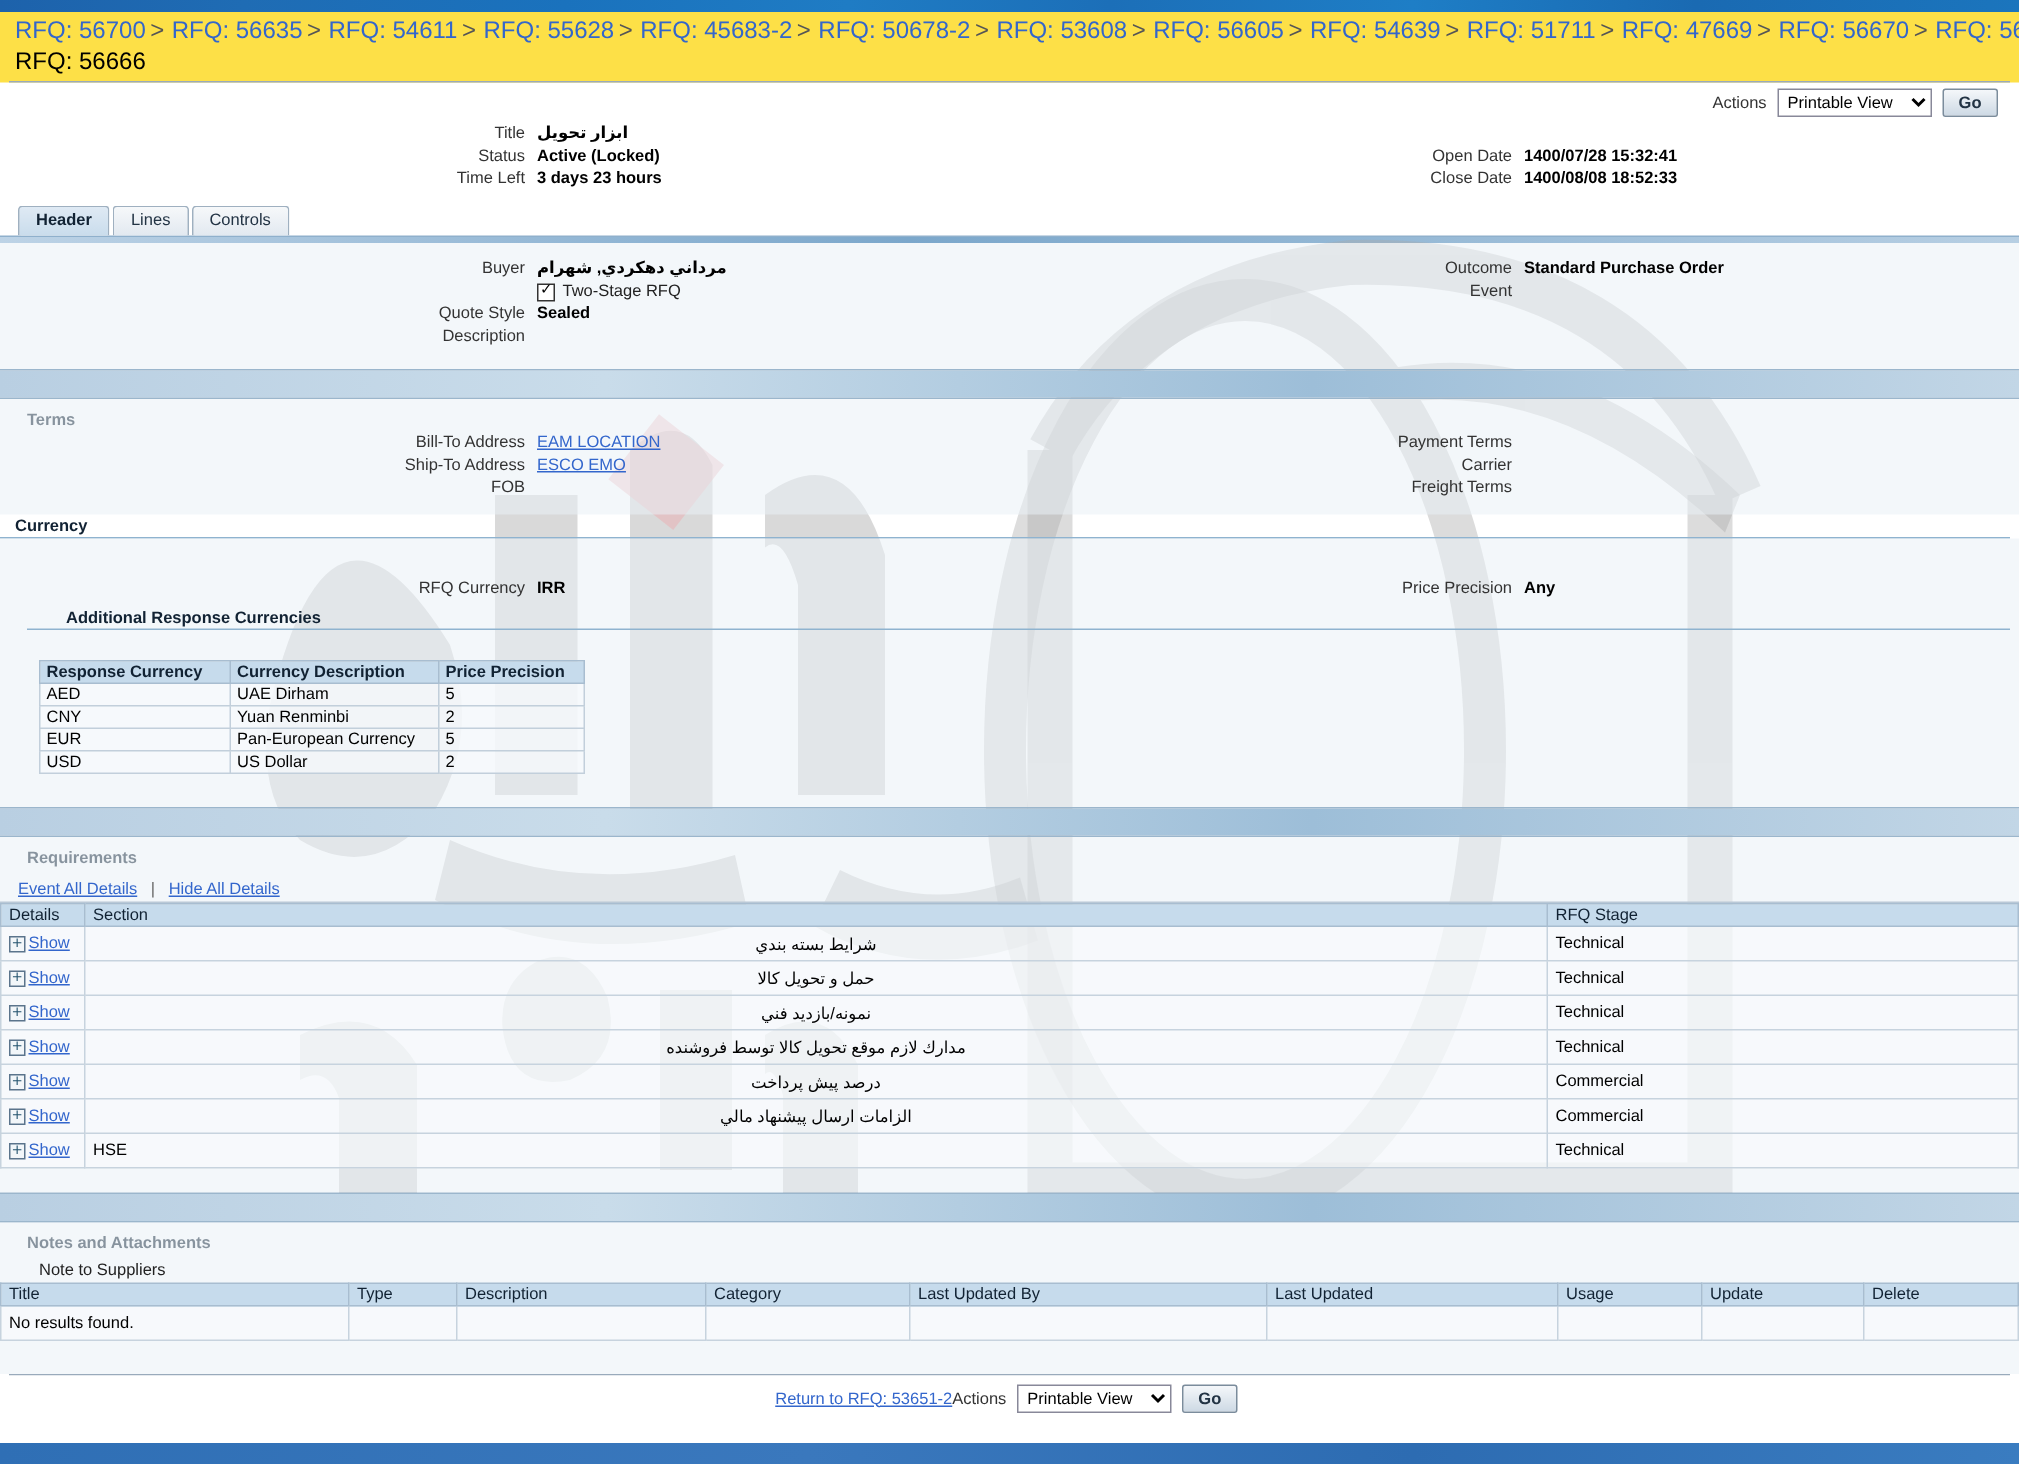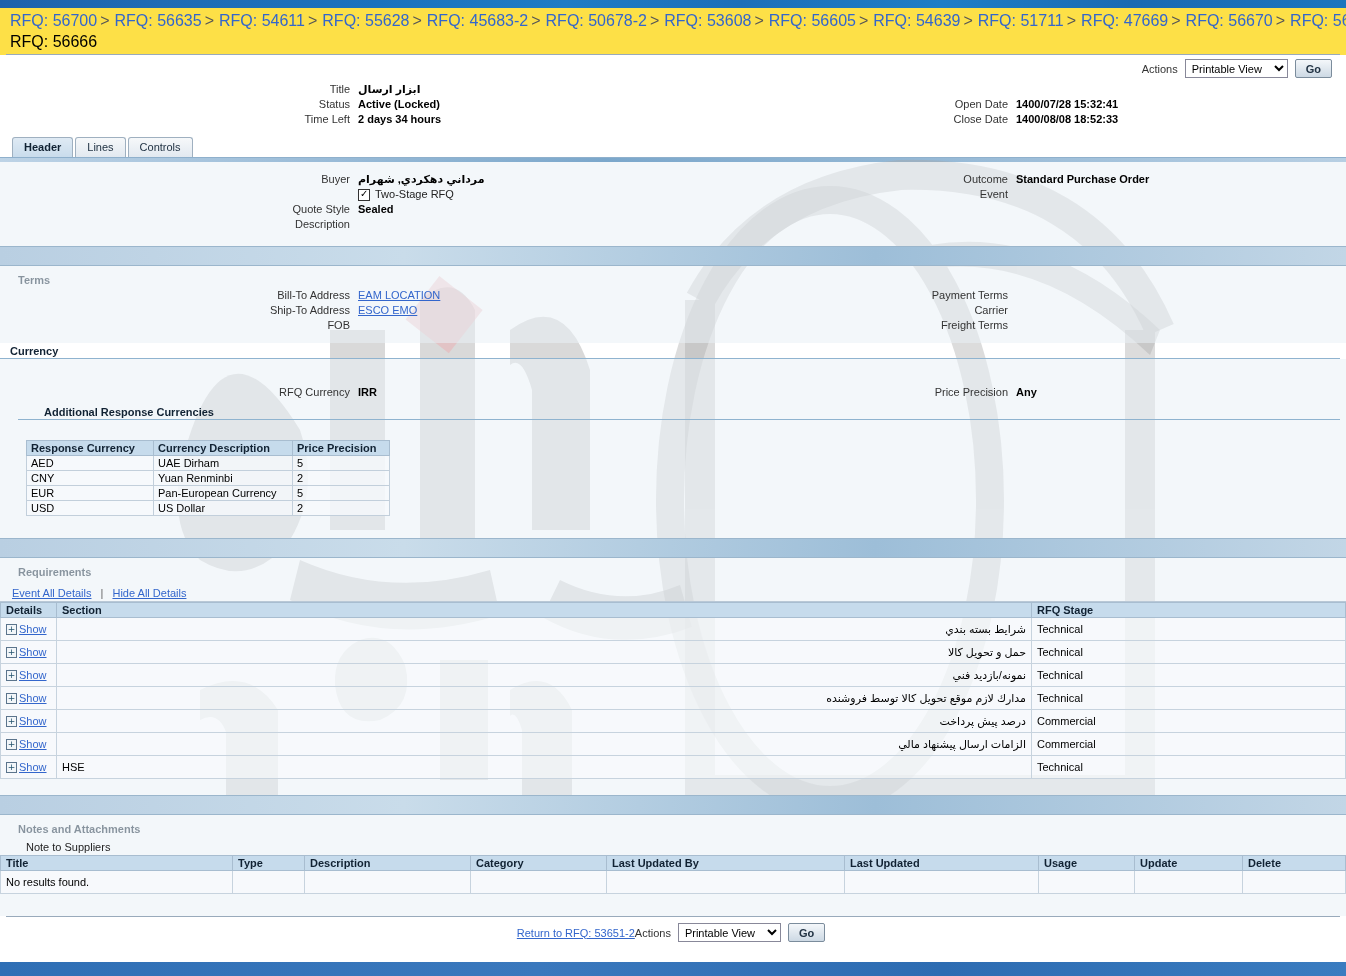--- a/index.html
+++ b/index.html
@@ -119,39 +119,39 @@
     text-align:left;padding:1px 4px;border:1px solid #a8bdd0;
     white-space:nowrap;
   }
   table.grid td{
     background:rgba(247,250,252,0.75);
     padding:1px 4px;border:1px solid #c2cfdb;color:#000;
   }
   
   table.full{border-collapse:collapse;width:100%;font-size:11px;table-layout:fixed;}
   table.full th{
-    background:#c6dbec;color:#123;font-weight:bold;text-align:left;
+    background:#c6dbec;color:#123;font-weight:normal;text-align:left;
     padding:1px 5px;border-left:1px solid #a8bdd0;border-right:1px solid #a8bdd0;
     border-top:1px solid #a8bdd0;border-bottom:1px solid #a8bdd0;
   }
   table.full td{
     padding:1px 5px;border-bottom:1px solid #c7d3de;
     border-left:1px solid #c7d3de;border-right:1px solid #c7d3de;
     background:rgba(250,252,253,0.55);
     height:20px;vertical-align:middle;
   }
   .plusicon{
     display:inline-block;width:9px;height:9px;line-height:8px;
     border:1px solid #5b748c;background:#f2f6f9;color:#24536e;
     font-size:9px;text-align:center;vertical-align:middle;margin-right:2px;
     font-family:"DejaVu Sans",sans-serif;
   }
   a.lnk{color:#36c;text-decoration:underline;cursor:pointer;font-size:11px;}
   .showcell{white-space:nowrap;}
-  .persL{direction:rtl;unicode-bidi:bidi-override;text-align:right;}
+  .persL{direction:rtl;unicode-bidi:bidi-override;text-align:center;}
   .toggles{padding:3px 0 2px 12px;border-bottom:1px solid #b9c8d6;}
   .toggles .bar{color:#666;margin:0 6px;}
   .notetosup{padding:6px 0 2px 26px;font-size:11px;color:#222;}
   
   .footer-rule{border-top:1px solid #9ab;margin:0 6px;}
   .footrow{
     position:relative;z-index:2;
     display:flex;align-items:center;justify-content:center;
     padding:6px 14px 6px 10px;background:#fff;
   }
@@ -206,29 +206,29 @@
   <select class="viewsel">
     <option>Printable View</option>
   </select>
   <button class="gobtn">Go</button>
 </div>
 
 <div class="summary">
   <div class="sumleft">
     <div class="fl">
       <div class="lab lab-w1">Title</div>
-      <div class="val rtl">ابزار ارسال</div>
+      <div class="val rtl">ابزار تحويل</div>
     </div>
     <div class="fl">
       <div class="lab lab-w1">Status</div>
       <div class="val">Active (Locked)</div>
     </div>
     <div class="fl">
       <div class="lab lab-w1">Time Left</div>
-      <div class="val">2 days 34 hours</div>
+      <div class="val">3 days 23 hours</div>
     </div>
   </div>
   <div class="sumright">
     <div style="height:15px"></div>
     <div class="fl">
       <div class="lab" style="width:222px">Open Date</div>
       <div class="val">1400/07/28 15:32:41</div>
     </div>
     <div class="fl">
       <div class="lab" style="width:222px">Close Date</div>

